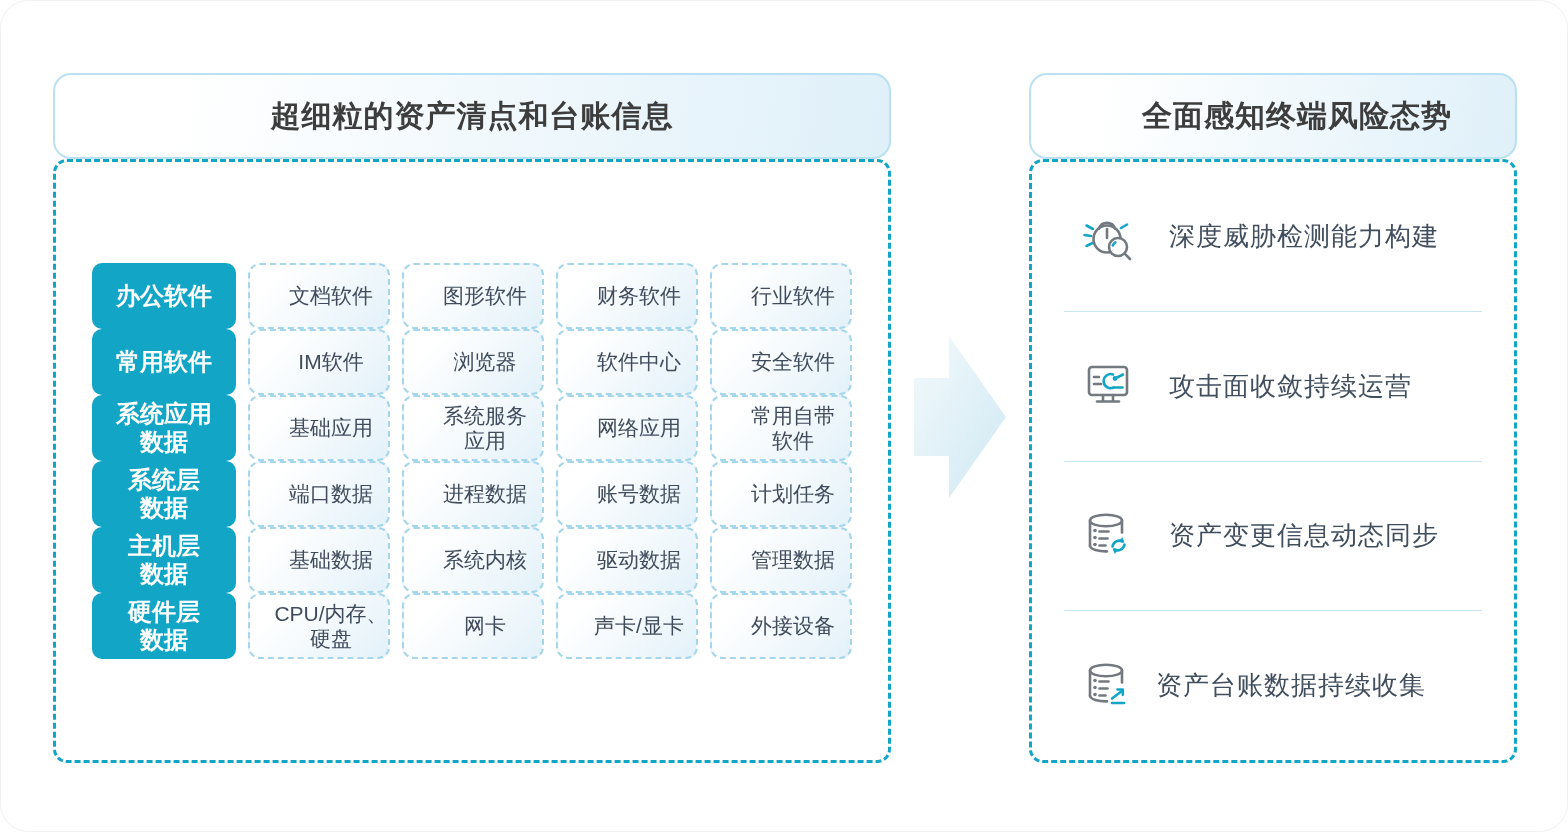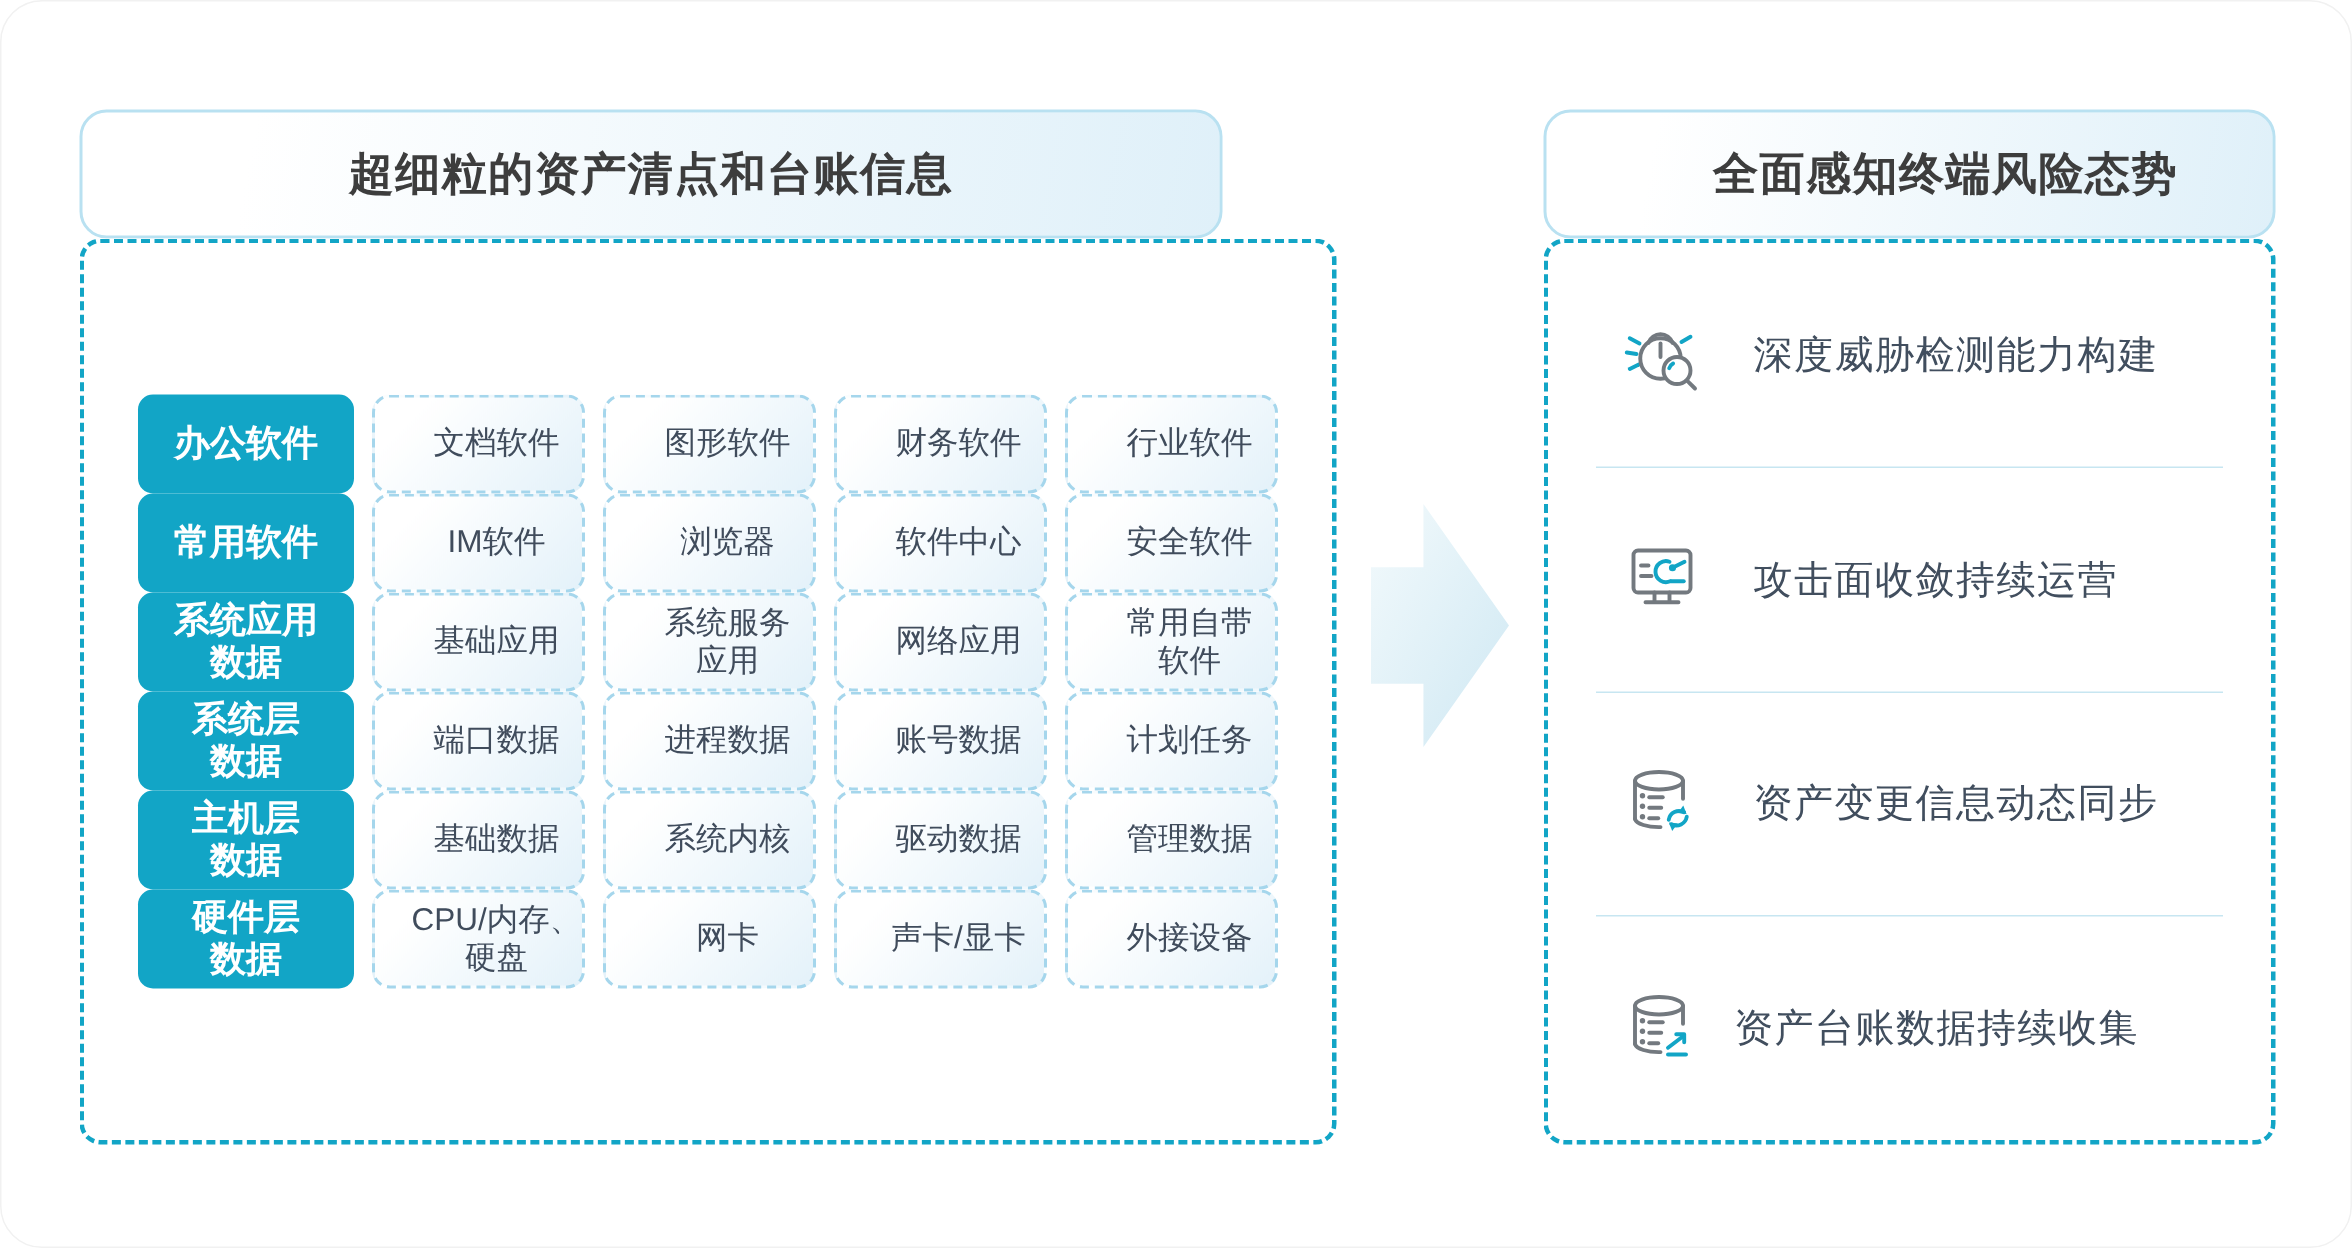--- a/index.html
+++ b/index.html
@@ -26,21 +26,21 @@
     position:relative;width:1568px;height:832px;background:#ffffff;
     border-radius:28px;overflow:hidden;border:1px solid #f1f1f1;
   }
   .panel-title{
     position:absolute;top:72px;height:86px;
     border:2px solid var(--title-border);border-radius:18px;
     background:linear-gradient(100deg,var(--title-bg-start) 15%,var(--title-bg-end) 100%);
     display:flex;align-items:center;justify-content:center;
     font-size:30px;font-weight:600;color:var(--title-text);letter-spacing:1px;
   }
-  .panel-title.left{left:52px;width:762px;}
+  .panel-title.left{left:52px;width:838px;}
   .panel-title.right{left:1028px;width:488px;padding-left:48px;}
   .dashed-box{
     position:absolute;top:158px;height:604px;
     border:3px dashed var(--dashed-border);border-radius:14px;background:#ffffff;
   }
   .dashed-box.left{left:52px;width:838px;padding:40px 36px;display:flex;flex-direction:column;justify-content:center;}
   .dashed-box.right{left:1028px;width:488px;display:flex;flex-direction:column;}
   .grid-row{display:flex;gap:12px;height:66px;}
   .row-label{
     flex:0 0 144px;background:var(--accent-teal);color:#ffffff;

